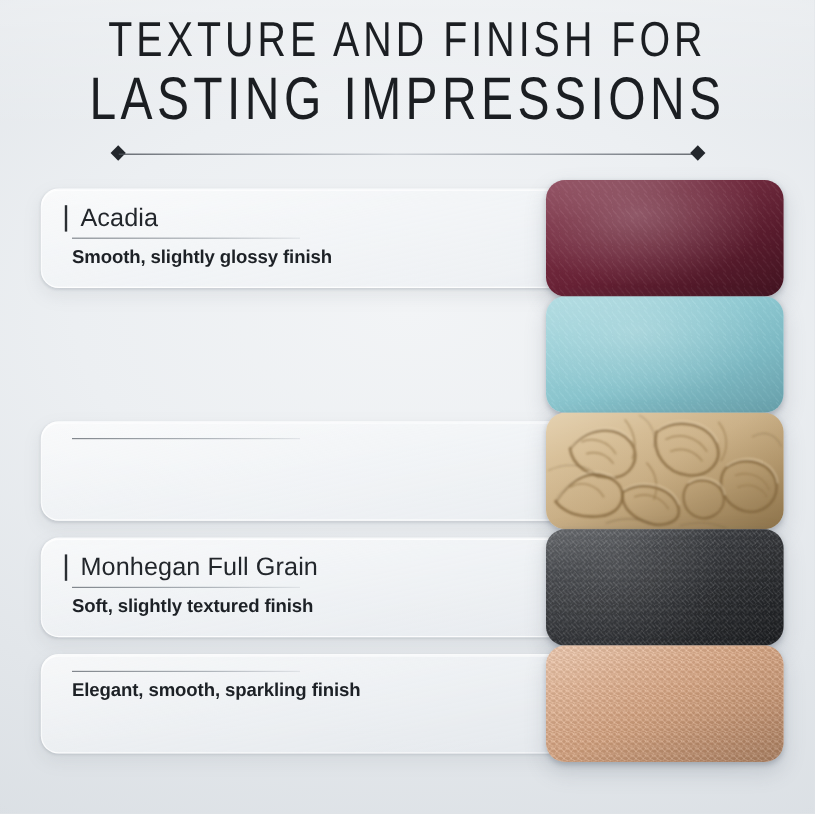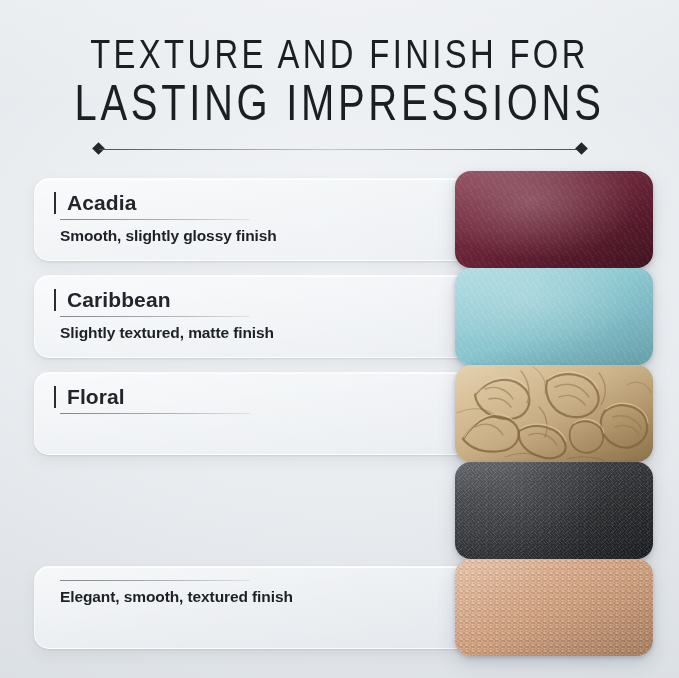--- a/index.html
+++ b/index.html
@@ -38,21 +38,21 @@
     background:
       linear-gradient(180deg, rgba(255,255,255,.30) 0%, rgba(255,255,255,0) 16%),
       radial-gradient(ellipse 150% 110% at 50% 50%,
         rgba(255,255,255,0) 55%, rgba(150,160,172,.22) 100%);
   }
 
   
   .header {
     position: relative;
     z-index: 3;
-    padding-top: 33px;
+    padding-top: 12px;
     text-align: center;
   }
   .title-line {
     display: block;
     color: #1b1e22;
     font-family: "Liberation Sans", sans-serif;
     font-weight: 300;
     line-height: 1.04;
     white-space: nowrap;
     transform: scaleX(0.80);
@@ -146,21 +146,21 @@
     position: absolute;
     left: 0;
     top: 2px;
     width: 2px;
     height: 22px;
     background: #2a2e33;
   }
   .name {
     display: block;
     font-size: 21px;
-    font-weight: 700;
+    font-weight: 400;
     color: #22262b;
     line-height: 26px;
     letter-spacing: .1px;
     white-space: nowrap;
   }
 
   .name-rule {
     margin: 2px 0 0 6px;
     width: 190px;
     height: 1px;
@@ -270,43 +270,29 @@
         <div class="desc">Smooth, slightly glossy finish</div>
       </div>
     </div>
     <div class="swatch" style="background: linear-gradient(150deg, rgb(125, 44, 66) 0%, rgb(107, 35, 55) 48%, rgb(74, 21, 36) 100%);">
       <div class="grain grain-smooth"></div>
       <div class="sheen"></div>
     </div>
   </div>
 
   <div class="row">
+    <div class="swatch" style="background: linear-gradient(150deg, rgb(164, 216, 223) 0%, rgb(142, 203, 212) 48%, rgb(116, 180, 192) 100%);">
+      <div class="grain grain-smooth"></div>
+      <div class="sheen"></div>
+    </div>
+  </div>
+
+  <div class="row">
     <div class="card">
       <div class="card-body">
-        <span class="name-line">
-          <span class="accent-bar"></span>
-          <span class="name">Caribbean</span>
-        </span>
-        <div class="name-rule"></div>
-        <div class="desc">Slightly textured, matte finish</div>
-      </div>
-    </div>
-    <div class="swatch" style="background: linear-gradient(150deg, rgb(164, 216, 223) 0%, rgb(142, 203, 212) 48%, rgb(116, 180, 192) 100%);">
-      <div class="grain grain-smooth"></div>
-      <div class="sheen"></div>
-    </div>
-  </div>
-
-  <div class="row">
-    <div class="card">
-      <div class="card-body">
-        <span class="name-line">
-          <span class="accent-bar"></span>
-          <span class="name">Floral</span>
-        </span>
         <div class="name-rule"></div>
       </div>
     </div>
     <div class="swatch" style="background: linear-gradient(150deg, rgb(224, 201, 162) 0%, rgb(203, 176, 134) 48%, rgb(156, 127, 82) 100%);">
       <div class="grain grain-floral">
 <svg viewBox="0 0 198 97" preserveAspectRatio="none" xmlns="http://www.w3.org/2000/svg">
   <defs>
     <filter id="emb" x="-20%" y="-20%" width="140%" height="140%">
       <feGaussianBlur stdDeviation="0.7"></feGaussianBlur>
     </filter>
@@ -349,31 +335,41 @@
       <path d="M78,2 C88,8 92,18 90,28"></path>
     </g>
   </g>
 </svg>
           </div>
       <div class="sheen"></div>
     </div>
   </div>
 
   <div class="row">
+    <div class="card">
+      <div class="card-body">
+        <span class="name-line">
+          <span class="accent-bar"></span>
+          <span class="name">Monhegan Full Grain</span>
+        </span>
+        <div class="name-rule"></div>
+        <div class="desc">Soft, slightly textured finish</div>
+      </div>
+    </div>
     <div class="swatch" style="background: linear-gradient(150deg, rgb(69, 72, 77) 0%, rgb(52, 54, 58) 48%, rgb(32, 34, 37) 100%);">
       <div class="grain grain-pebble"></div>
       <div class="sheen"></div>
     </div>
   </div>
 
   <div class="row">
     <div class="card">
       <div class="card-body">
         <div class="name-rule"></div>
-        <div class="desc">Elegant, smooth, textured finish</div>
+        <div class="desc">Elegant, smooth, sparkling finish</div>
       </div>
     </div>
     <div class="swatch" style="background: linear-gradient(150deg, rgb(238, 192, 160) 0%, rgb(220, 167, 130) 48%, rgb(192, 142, 107) 100%);">
       <div class="grain grain-fine"></div>
       <div class="sheen"></div>
     </div>
   </div>
 </div>
 
 </div>

